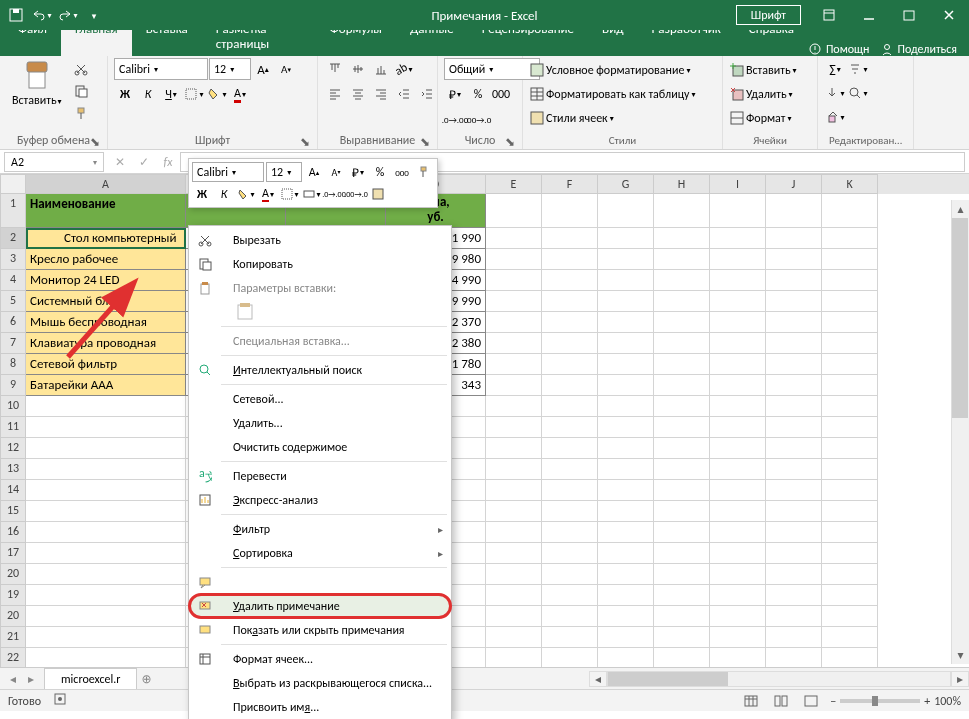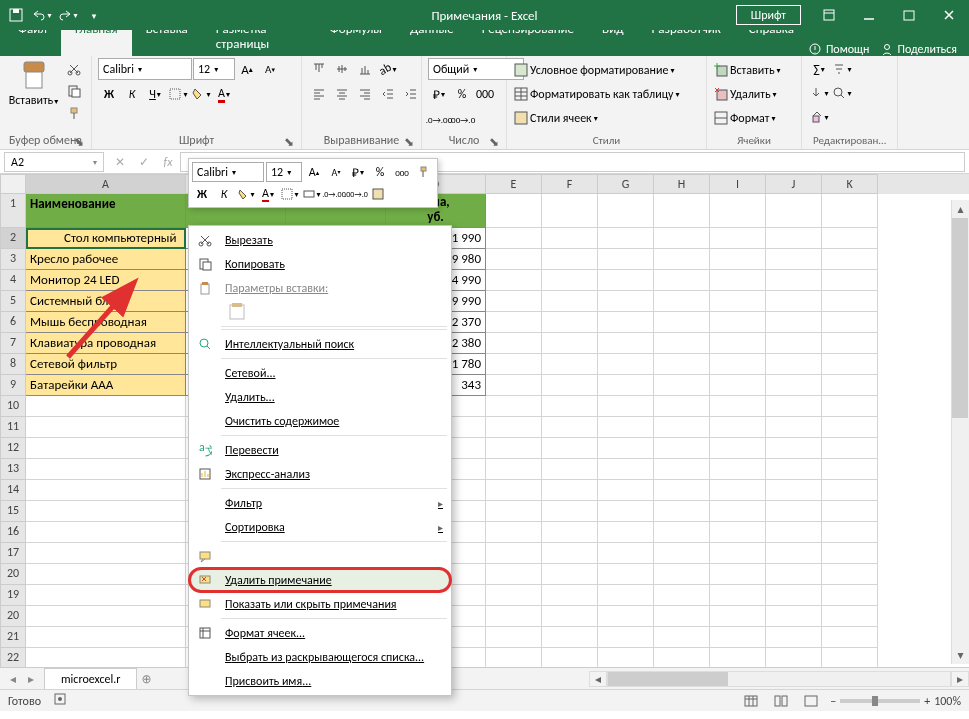--- a/index.html
+++ b/index.html
@@ -64,21 +64,21 @@
 .cell { border-right: 1px solid #d4d4d4; border-bottom: 1px solid #d4d4d4; padding: 0 4px; line-height: 20px; font-size: 13px; overflow: hidden; white-space: nowrap; }
 .cell.hdr { background: #70ad47; color: #000; font-weight: bold; border-color: #888; }
 .cell.hl { background: #ffe699; border-color: #888; }
 .cell.data { border-color: #888; }
 .cell.num { text-align: right; }
 .cell.selected { outline: 2px solid #217346; outline-offset: -2px; padding-left: 38px; }
 .red-arrow { position: absolute; top: 275px; left: 60px; z-index: 5; pointer-events: none; }
 
 
 .ctxmenu { position: absolute; top: 225px; left: 188px; width: 264px; background: #fff; border: 1px solid #c6c6c6; box-shadow: 3px 3px 8px rgba(0,0,0,0.25); z-index: 20; padding: 2px 0; }
-.ctx-item { height: 24px; display: flex; align-items: center; padding: 0 8px 0 4px; gap: 8px; cursor: pointer; position: relative; text-decoration: underline; }
+.ctx-item { height: 24px; display: flex; align-items: center; padding: 0 8px 0 4px; gap: 16px; cursor: pointer; position: relative; }
 .ctx-item.disabled { color: #888; cursor: default; }
 .ctx-item.hover { background: #e8f0e4; }
 .ctx-item.highlight { outline: 3px solid #e03030; outline-offset: -2px; border-radius: 12px; }
 .ctx-icon { width: 24px; height: 20px; display: flex; align-items: center; justify-content: center; }
 .ctx-label { flex: 1; font-size: 12px; }
 .ctx-sub { font-size: 10px; color: #666; }
 .ctx-sep { height: 1px; background: #e0e0e0; margin: 2px 4px 2px 32px; }
 
 
 .sheettabs { height: 22px; border-top: 1px solid #ccc; display: flex; align-items: center; background: #f3f3f3; padding-left: 4px; }
@@ -182,21 +182,21 @@
           <circle cx="7" cy="5" r="2.5" fill="none" stroke="#fff"></circle>
           <path d="M3 13 A5 5 0 0 1 11 13" fill="none" stroke="#fff"></path>
         </svg>
         <span>Поделиться</span>
       </div>
   </div>
 </div>
 
 <div class="ribbon">
 
-  <div class="group" style="width:92px">
+  <div class="group" style="width:108px">
     <div class="group-content">
       <div class="btn-large">
         <svg width="28" height="32">
             <rect x="6" y="6" width="16" height="22" fill="#fff" stroke="#888"></rect>
             <rect x="4" y="2" width="20" height="10" rx="2" fill="#c88b4a" stroke="#888"></rect>
           </svg>
         <span class="lbl"><span>Вставить</span><span class="dd">▾</span></span>
       </div>
       <div class="col">
         <div class="btn-small">
@@ -887,20 +887,24 @@
   <div class="ctx-item disabled">
       <span class="ctx-icon"></span>
       <span class="ctx-icon">
         <svg width="18" height="18">
           <rect x="2" y="2" width="14" height="14" fill="#fff" stroke="#bbb"></rect>
           <rect x="4" y="0" width="10" height="4" fill="#d8bc8c"></rect>
         </svg>
       </span>
     </div>
   <div class="ctx-sep"></div>
+  <div class="ctx-item disabled">
+      <span class="ctx-icon"></span>
+      <span class="ctx-label">Специальная вставка...</span>
+    </div>
   <div class="ctx-sep"></div>
   <div class="ctx-item">
       <span class="ctx-icon">
         <svg width="14" height="14">
           <circle cx="6" cy="6" r="4" fill="none" stroke="#2a7"></circle>
           <path d="M9 9L12 12" stroke="#2a7"></path>
         </svg>
       </span>
       <span class="ctx-label"><u class="acc">И</u>нтеллектуальный поиск</span>
     </div>

